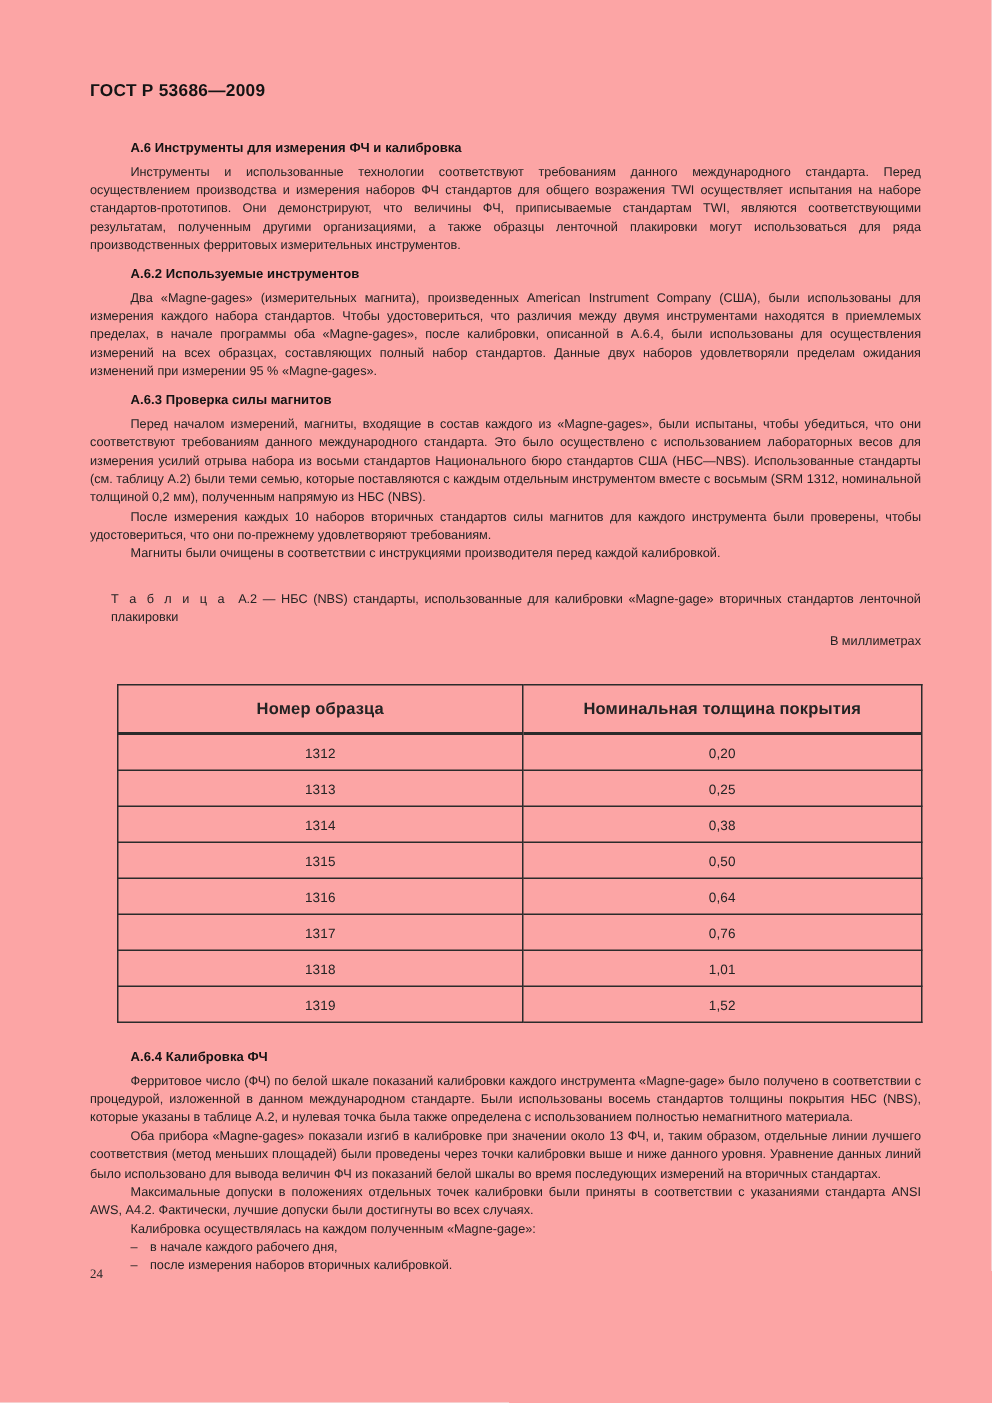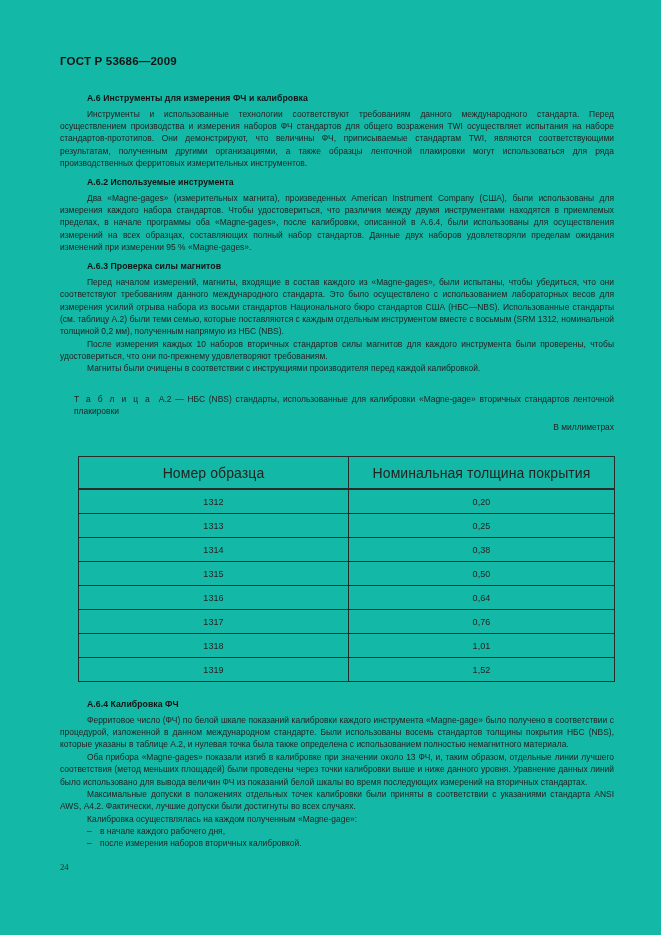--- a/index.html
+++ b/index.html
@@ -5,21 +5,21 @@
 <style>
   html, body {
     margin: 0;
     padding: 0;
     background: #f2f2f1;
   }
   .page {
     position: relative;
     width: 661px;
     height: 935px;
-    background: #14b8a6;
+    background: #fca5a5;
     font-family: "Liberation Serif", "DejaVu Serif", serif;
     color: #1c1c1c;
     overflow: hidden;
     box-sizing: border-box;
   }
   .doc-header {
     position: absolute;
     left: 60px;
     top: 55px;
     font-family: "Liberation Sans", "DejaVu Sans", sans-serif;
@@ -87,22 +87,22 @@
     font-family: "Liberation Sans", "DejaVu Sans", sans-serif;
   }
   table.data col.c1 { width: 270px; }
   table.data col.c2 { width: 266px; }
   table.data th, table.data td {
     border: 1px solid #2b2b2b;
     text-align: center;
     color: #232323;
   }
   table.data th {
-    font-weight: normal;
-    font-size: 14px;
+    font-weight: bold;
+    font-size: 11px;
     height: 23px;
     padding: 4px;
     letter-spacing: 0.1px;
     border-bottom-width: 1px;
   }
   table.data thead tr th { border-bottom: 2.5px double #2b2b2b; }
   table.data td {
     font-size: 9px;
     height: 23px;
     padding: 0;
@@ -123,39 +123,39 @@
     position: relative;
   }
   ul.dashlist li .dash {
     position: absolute;
     left: 27px;
     top: 0;
   }
   .page-number {
     position: absolute;
     left: 60px;
-    top: 862px;
+    top: 844px;
     font-family: Liberation Serif, serif;
     font-size: 8.6px;
     color: #2a2a2a;
   }
 </style>
 </head>
 <body>
 
 <div class="page">
 
   <div class="doc-header">ГОСТ Р 53686—2009</div>
 
   <div class="content">
 
     <div class="h-sec">А.6  Инструменты для измерения ФЧ и калибровка</div>
     <p class="body">Инструменты и использованные технологии соответствуют требованиям данного международного стандарта. Перед осуществлением производства и измерения наборов ФЧ стандартов для общего возражения TWI осуществляет испытания на наборе стандартов-прототипов. Они демонстрируют, что величины ФЧ, приписываемые стандартам TWI, являются соответствующими результатам, полученным другими организациями, а также образцы ленточной плакировки могут использоваться для ряда производственных ферритовых измерительных инструментов.</p>
 
-    <div class="h-sec sp-top">А.6.2  Используемые инструмента</div>
+    <div class="h-sec sp-top">А.6.2  Используемые инструментов</div>
     <p class="body">Два «Magne-gages»  (измерительных магнита), произведенных American Instrument Company (США), были использованы для измерения каждого набора стандартов. Чтобы удостовериться, что различия между двумя инструментами находятся в приемлемых пределах, в начале программы оба «Magne-gages», после калибровки, описанной в А.6.4, были использованы для осуществления измерений на всех образцах, составляющих полный набор стандартов. Данные двух наборов удовлетворяли пределам ожидания изменений при измерении 95 % «Magne-gages».</p>
 
     <div class="h-sec sp-top">А.6.3  Проверка силы магнитов</div>
     <p class="body">Перед началом измерений, магниты, входящие в состав каждого из «Magne-gages», были испытаны, чтобы убедиться, что они соответствуют требованиям данного международного стандарта. Это было осуществлено с использованием лабораторных весов для измерения усилий отрыва набора из восьми стандартов Национального бюро стандартов США (НБС—NBS). Использованные стандарты (см. таблицу А.2) были теми семью, которые поставляются с каждым отдельным инструментом вместе с восьмым (SRM 1312, номинальной толщиной 0,2 мм), полученным напрямую из НБС (NBS).</p>
     <p class="body gap">После измерения каждых 10 наборов вторичных стандартов силы магнитов для каждого инструмента были проверены, чтобы удостовериться, что они по-прежнему удовлетворяют требованиям.</p>
     <p class="body gap">Магниты были очищены в соответствии с инструкциями производителя перед каждой калибровкой.</p>
 
     <div class="tbl-caption">
       <span class="spaced">Т а б л и ц а</span><span>&nbsp; </span><span>А.2</span>
       <span>—</span>

